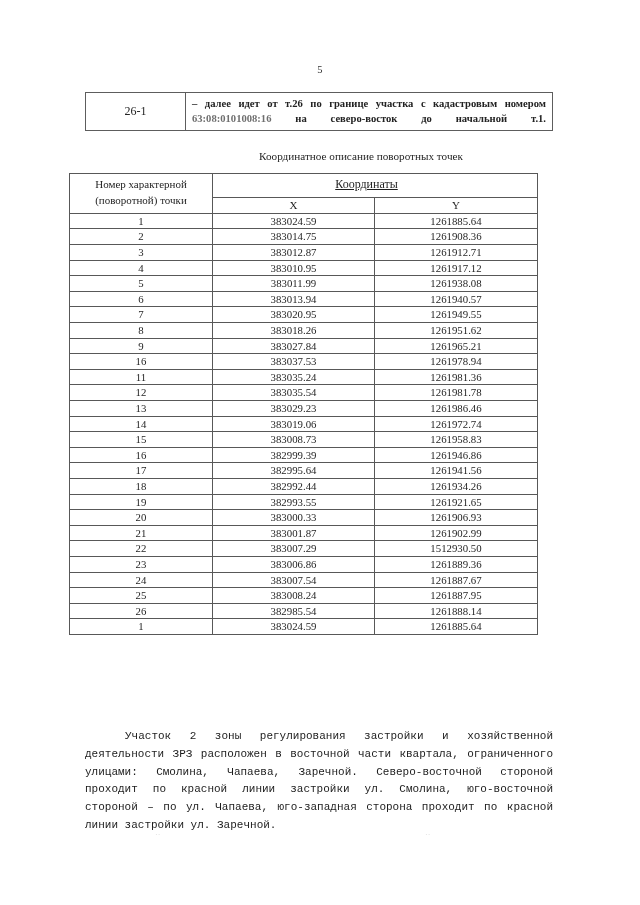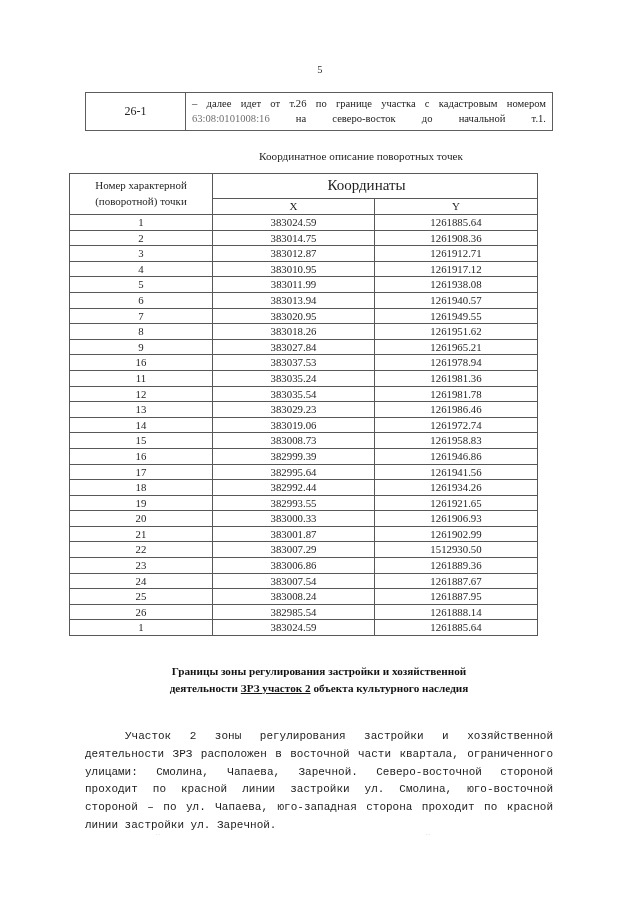--- a/index.html
+++ b/index.html
@@ -56,20 +56,21 @@
   .top-table td.num-cell {
     width: 87px;
     text-align: center;
     vertical-align: middle;
     font-size: 12px;
   }
   .top-table td.desc-cell {
     text-align: justify;
     text-align-last: justify;
     hyphens: none;
+    font-weight: bold;
   }
   .faint {
     color: #6f6f6f;
   }
 
   
   .table-caption {
     position: absolute;
     left: 0;
     top: 150px;
@@ -97,22 +98,23 @@
     color: #1f1f1f;
     font-weight: normal;
   }
   .coord-table th.h-point {
     width: 143px;
     padding: 3px 4px 4px 4px;
     line-height: 1.45;
     font-size: 11px;
   }
   .coord-table th.h-coords {
-    font-size: 15px;
+    font-size: 12px;
     padding: 3px 17px 4px 0;
+    text-decoration: underline;
   }
   .coord-table th.h-x,
   .coord-table th.h-y {
     font-size: 11px;
     padding: 1px 0 2px 0;
   }
   .coord-table col.c-num  { width: 143px; }
   .coord-table col.c-x    { width: 162px; }
   .coord-table col.c-y    { width: 163px; }
 
@@ -333,23 +335,19 @@
           <td>1261888.14</td>
         </tr>
         <tr>
           <td>1</td>
           <td>383024.59</td>
           <td>1261885.64</td>
         </tr>
       </tbody>
   </table>
 
-  <div class="section-heading">
-    <span>Границы зоны регулирования застройки и хозяйственной</span><br>
-    <span>деятельности </span><span class="u">ЗРЗ участок 2</span><span> объекта культурного наследия</span>
-  </div>
 
   <p class="body-paragraph">Участок 2 зоны регулирования застройки и хозяйственной деятельности ЗРЗ расположен в восточной части квартала, ограниченного улицами: Смолина, Чапаева, Заречной. Северо-восточной стороной проходит по красной линии застройки ул. Смолина, юго-восточной стороной – по ул. Чапаева, юго-западная сторона проходит по красной линии застройки ул. Заречной.</p>
 
   <div class="artifact artifact-left">··</div>
   <div class="artifact artifact-right">··</div>
 
 </div>
 
 </body></html>

